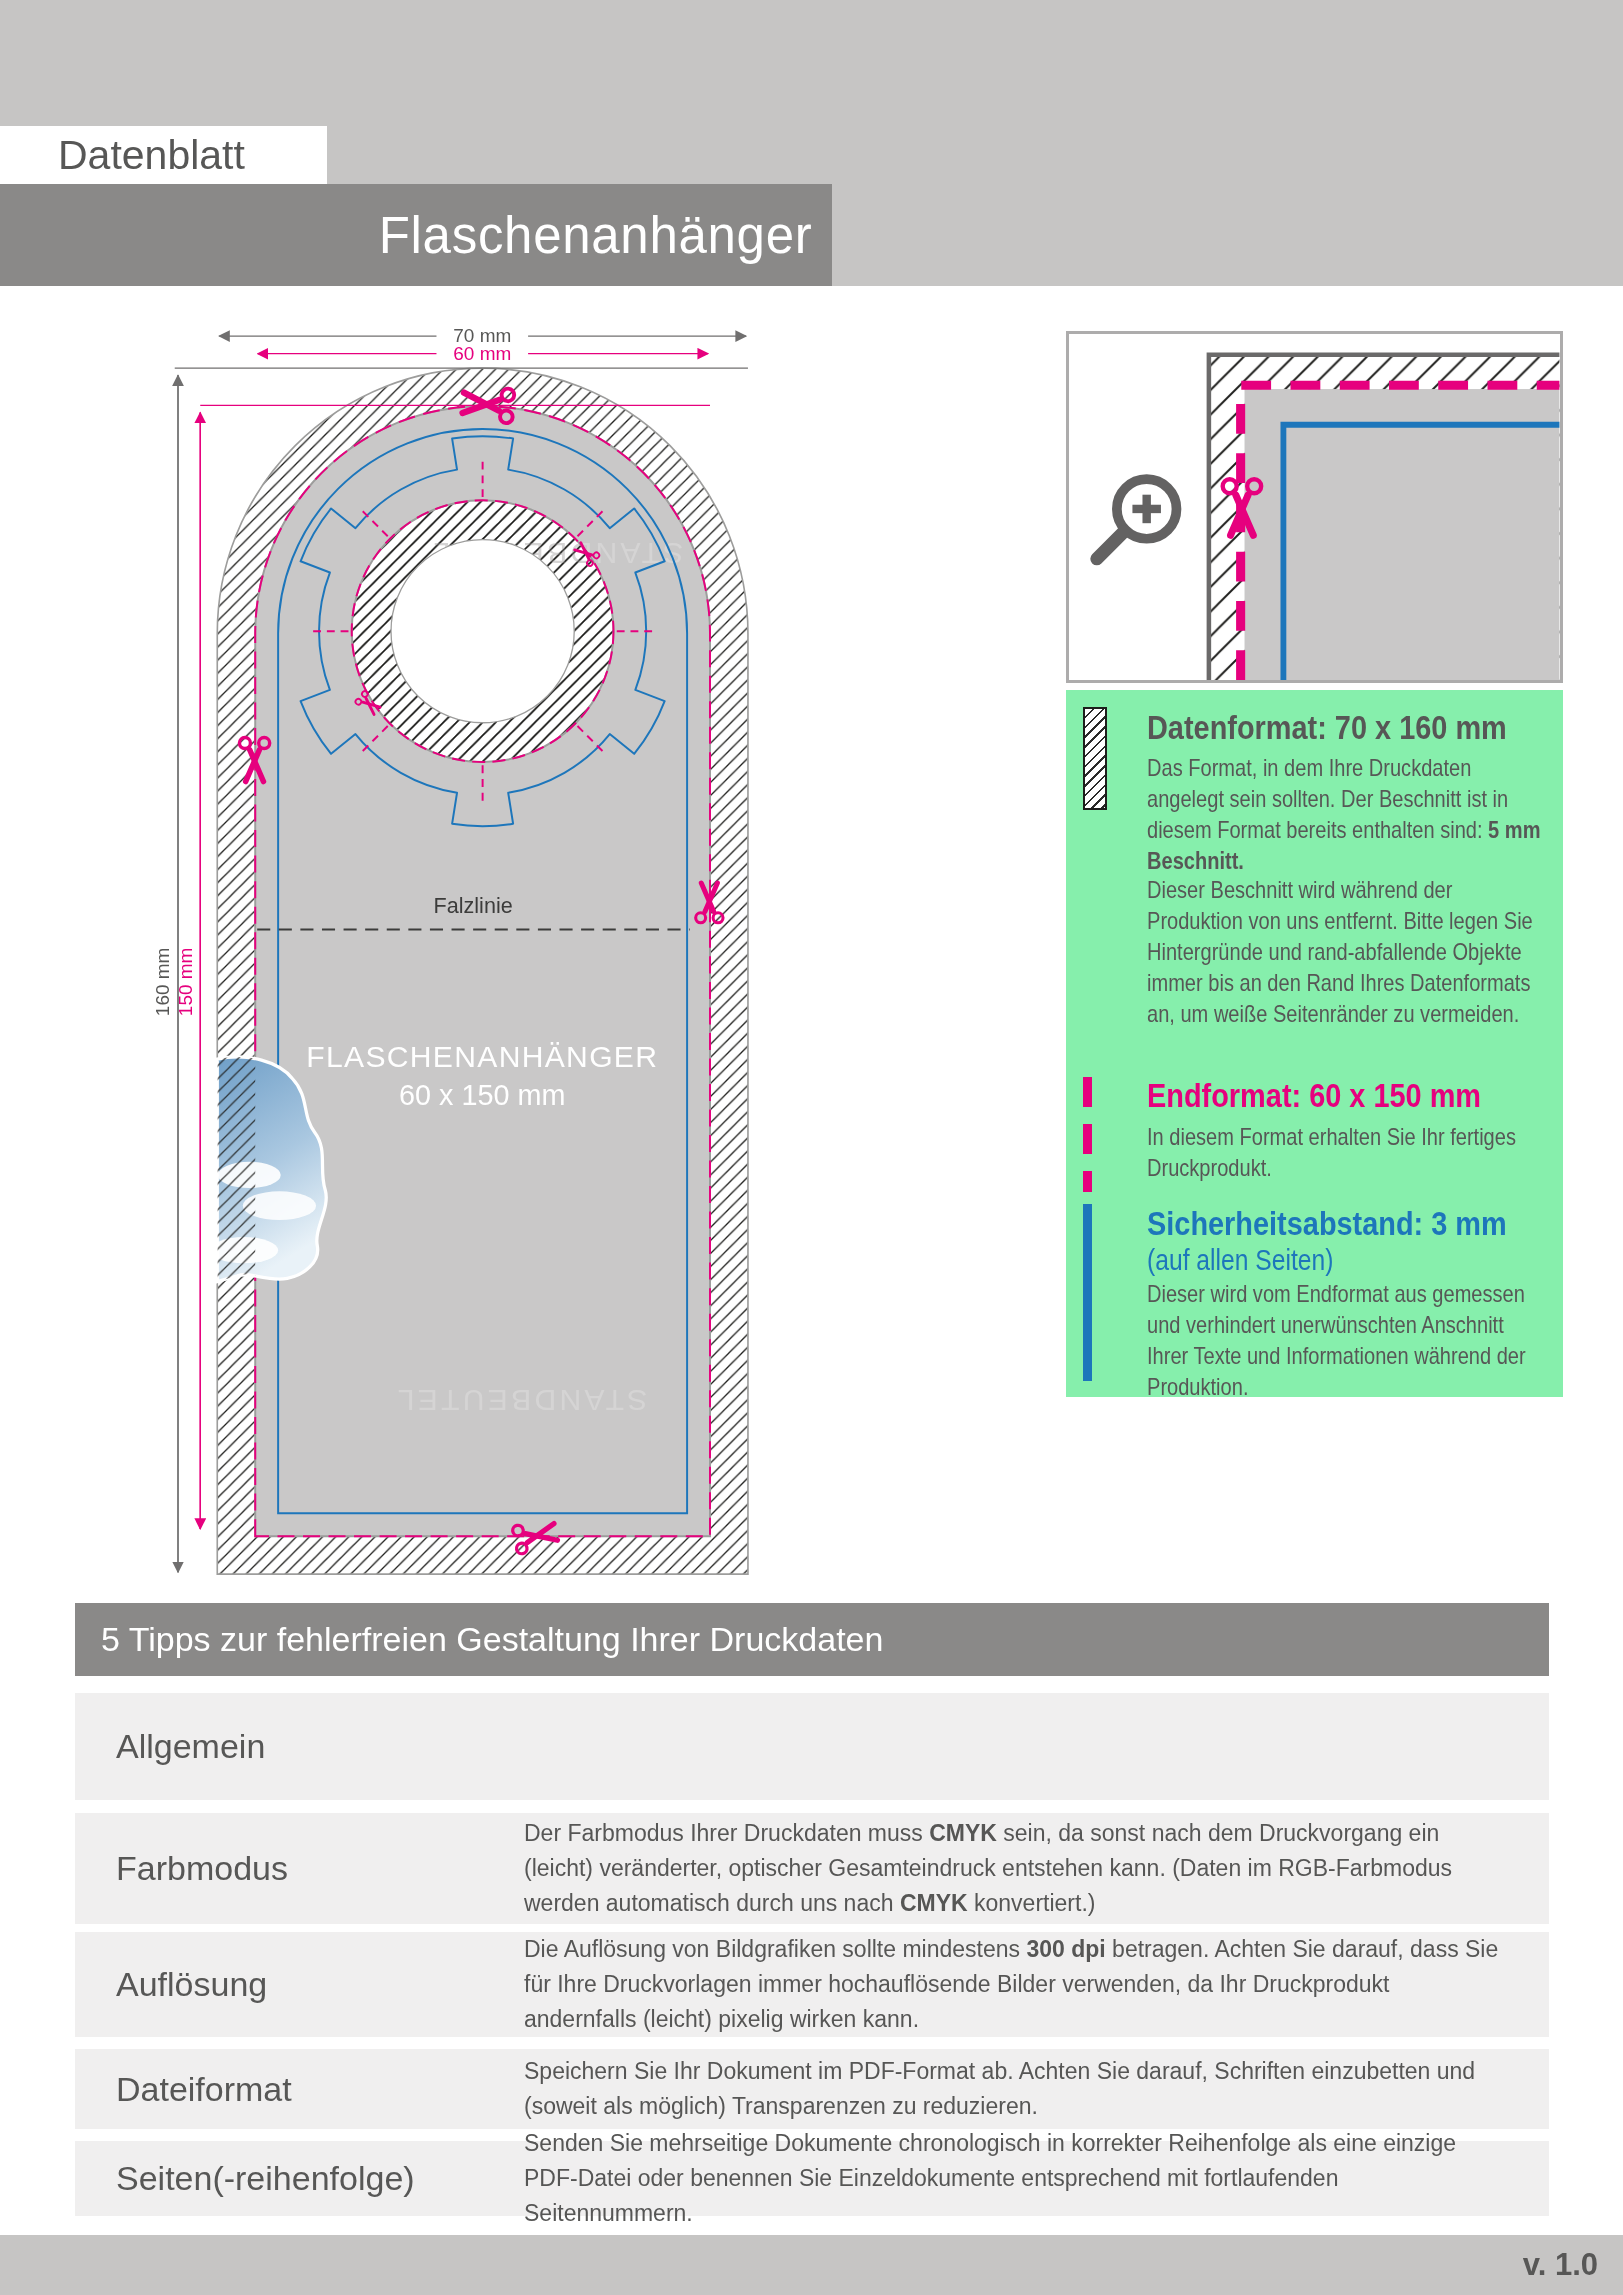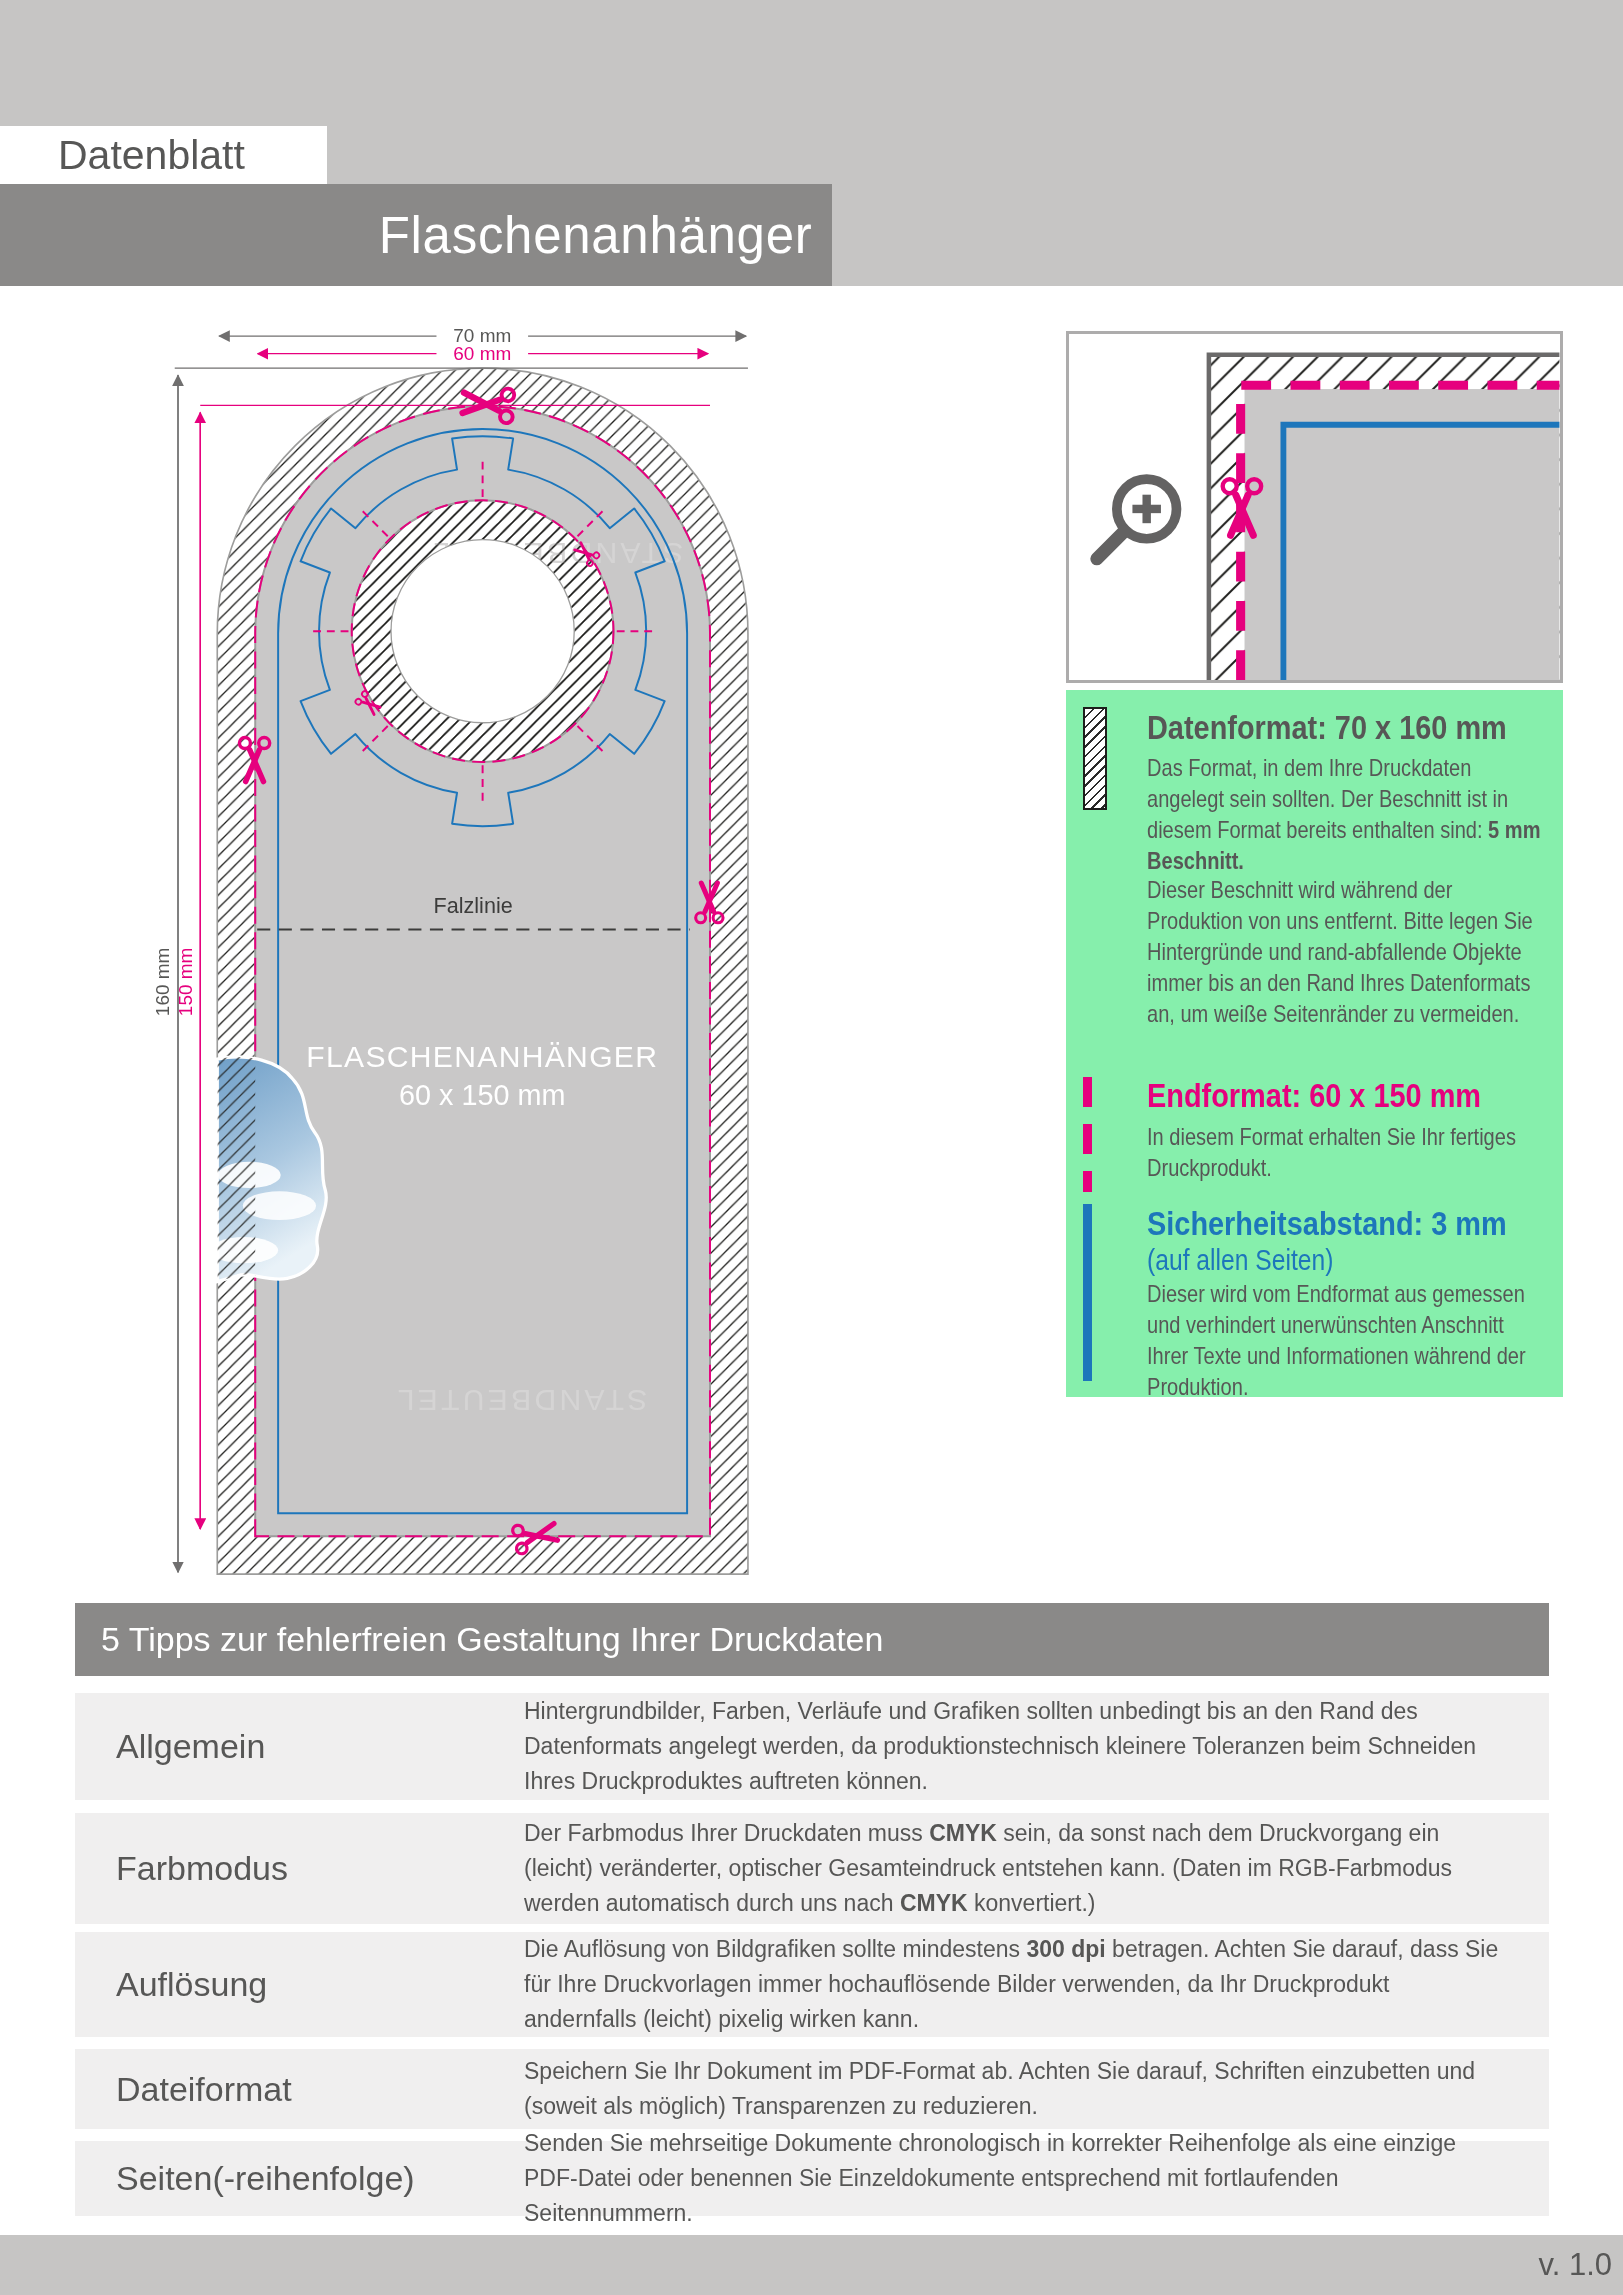--- a/index.html
+++ b/index.html
@@ -38,21 +38,21 @@
   
   .tips-bar{left:75px;top:1603px;width:1474px;height:73px;background:#8a8988;
             display:flex;align-items:center;padding-left:26px;box-sizing:border-box;}
   .tips-bar span{font-size:34px;color:#ffffff;}
   .tip-row{left:75px;width:1474px;background:#f0efef;display:flex;align-items:center;}
   .tip-label{position:absolute;left:41px;font-size:34px;color:#575756;}
   .tip-text{position:absolute;left:449px;width:982px;font-size:23px;line-height:35px;color:#565655;}
   .tip-text span{white-space:pre-wrap;}
 
   .footer{left:0;top:2235px;width:1623px;height:60px;background:#c6c5c4;
-          display:flex;align-items:center;justify-content:flex-end;padding-right:11px;box-sizing:border-box;}
+          display:flex;align-items:center;justify-content:flex-end;padding-right:25px;box-sizing:border-box;font-weight:bold;}
   .footer span{font-size:31px;color:#575756;}
 
   
   .dimtext{font-size:29px;}
   .dimtext.g{fill:#575756;}
   .dimtext.p{fill:#e6007e;}
   .falz{font-size:33px;fill:#3c3c3b;}
   .prod{font-size:46px;fill:#ffffff;letter-spacing:2px;}
   .prod2{font-size:44px;fill:#ffffff;}
   .wm{font-size:46px;fill:#d5d4d4;letter-spacing:5px;}
@@ -213,21 +213,20 @@
     <div class="abs ip-sub cond" style="left:81px;top:554px;">(auf allen Seiten)</div>
     <div class="abs ip-p cond" style="left:81px;top:589px;width:458px;">Dieser wird vom Endformat aus gemessen und verhindert unerwünschten Anschnitt Ihrer Texte und Informationen während der Produktion.</div>
   </div>
 
   <div class="abs tips-bar">
     <span>5 Tipps zur fehlerfreien Gestaltung Ihrer Druckdaten</span>
   </div>
 
   <div class="abs tip-row" style="top:1693px;height:107px;">
     <div class="tip-label">Allgemein</div>
-    <div class="tip-text"><span>Hintergrundbilder, Farben, Verläufe und Grafiken sollten unbedingt bis an den Rand des Datenformats angelegt werden, da produktionstechnisch kleinere Toleranzen beim Schneiden Ihres Druckproduktes auftreten können.</span></div>
   </div>
   <div class="abs tip-row" style="top:1813px;height:111px;">
     <div class="tip-label">Farbmodus</div>
     <div class="tip-text"><span>Der Farbmodus Ihrer Druckdaten muss </span><span style="font-weight: bold;">CMYK</span><span> sein, da sonst nach dem Druckvorgang ein (leicht) veränderter, optischer Gesamteindruck entstehen kann. (Daten im RGB-Farbmodus werden automatisch durch uns nach </span><span style="font-weight: bold;">CMYK</span><span> konvertiert.)</span></div>
   </div>
   <div class="abs tip-row" style="top:1932px;height:105px;">
     <div class="tip-label">Auflösung</div>
     <div class="tip-text"><span>Die Auflösung von Bildgrafiken sollte mindestens </span><span style="font-weight: bold;">300 dpi</span><span> betragen. Achten Sie darauf, dass Sie für Ihre Druckvorlagen immer hochauflösende Bilder verwenden, da Ihr Druckprodukt andernfalls (leicht) pixelig wirken kann.</span></div>
   </div>
   <div class="abs tip-row" style="top:2049px;height:80px;">

